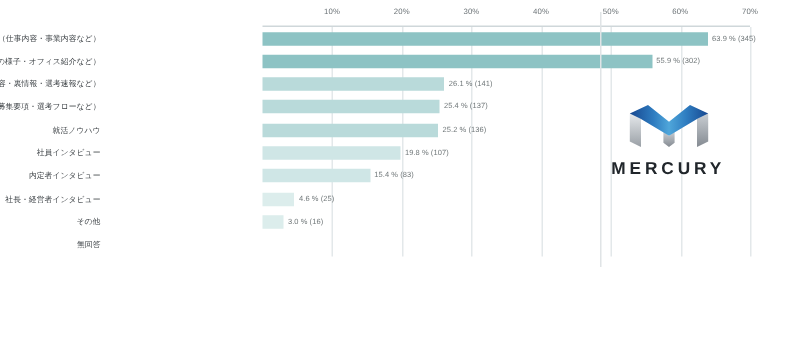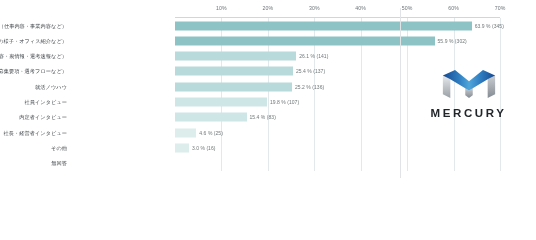--- a/index.html
+++ b/index.html
@@ -90,21 +90,21 @@
   #divider {
     position: absolute;
     left: 400px;
     top: 8px;
     width: 1px;
     height: 170px;
     background: #e0e4e6;
   }
   #logo-pane {
     position: absolute;
-    left: 401px;
+    left: 378px;
     top: 0;
     width: 135px;
     height: 186px;
     display: flex;
     flex-direction: column;
     align-items: center;
     justify-content: center;
     gap: 6px;
   }
   #logo-mark {

